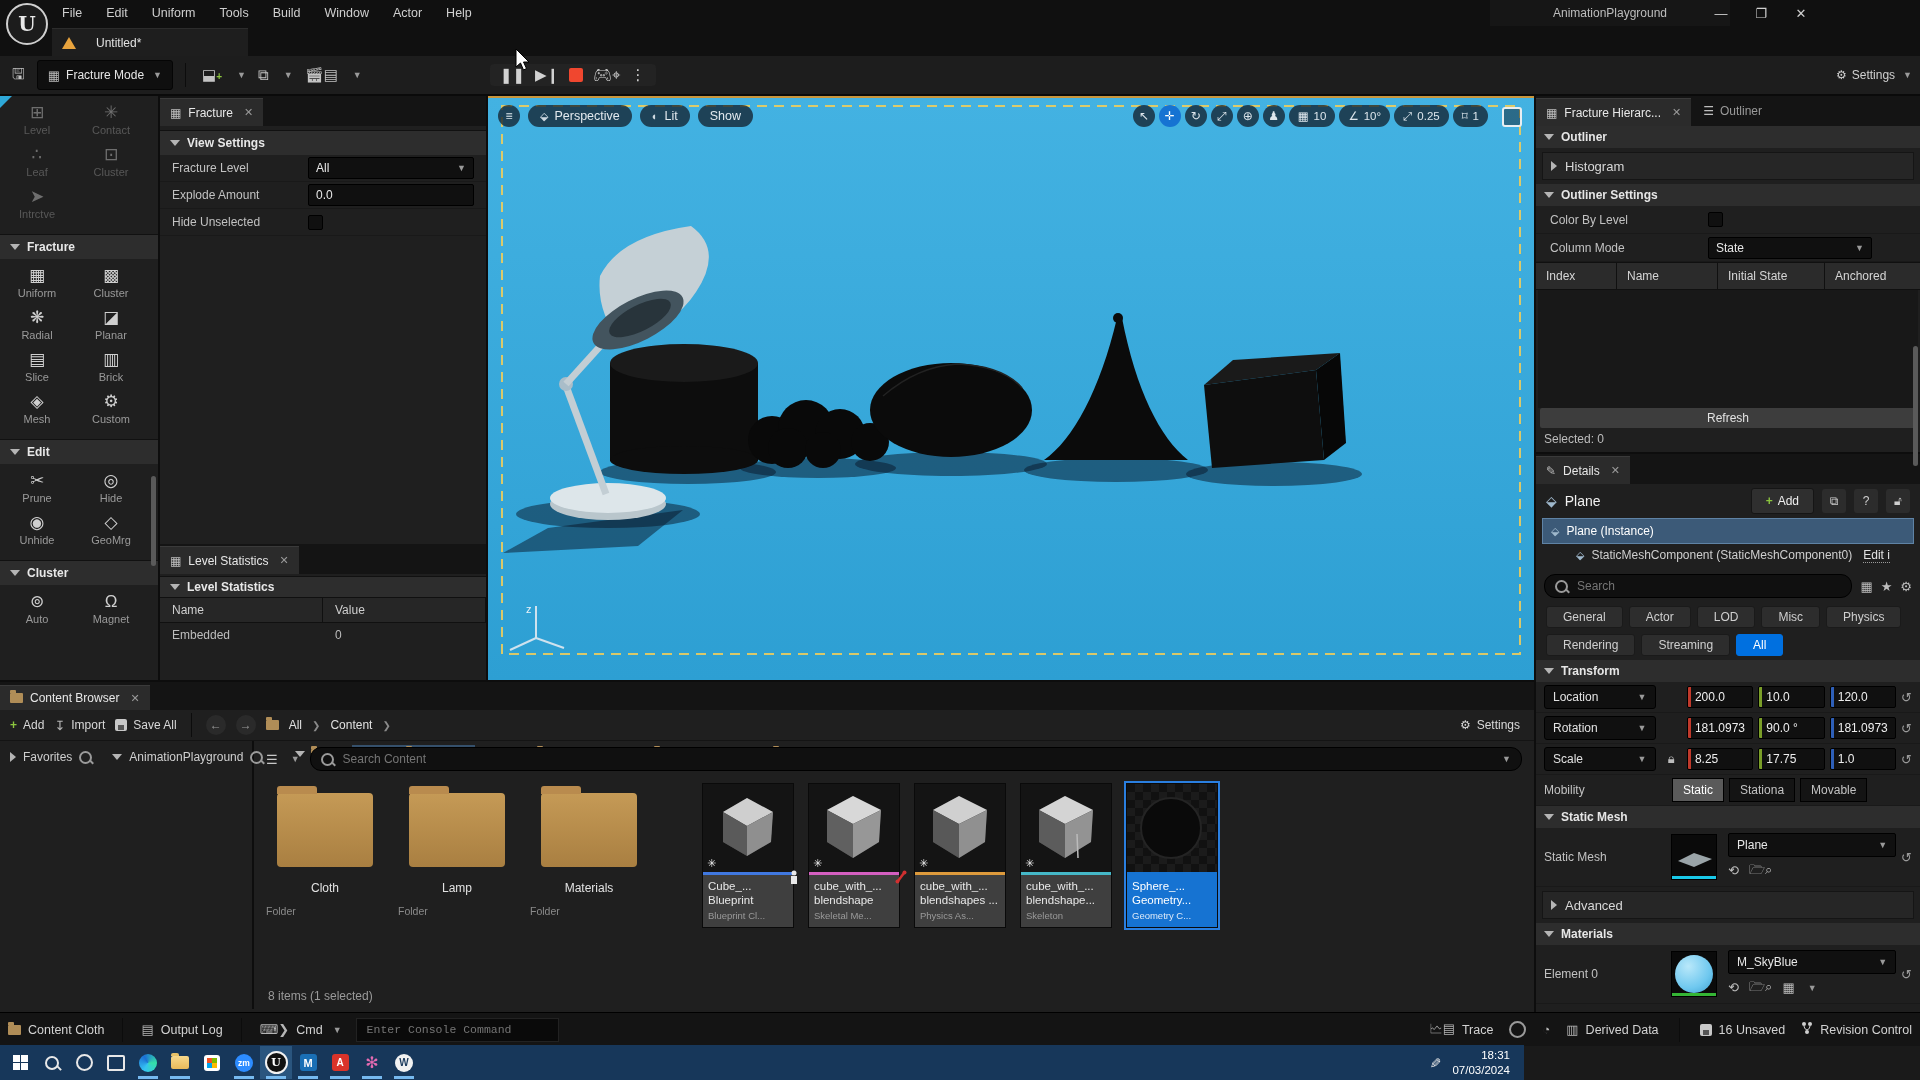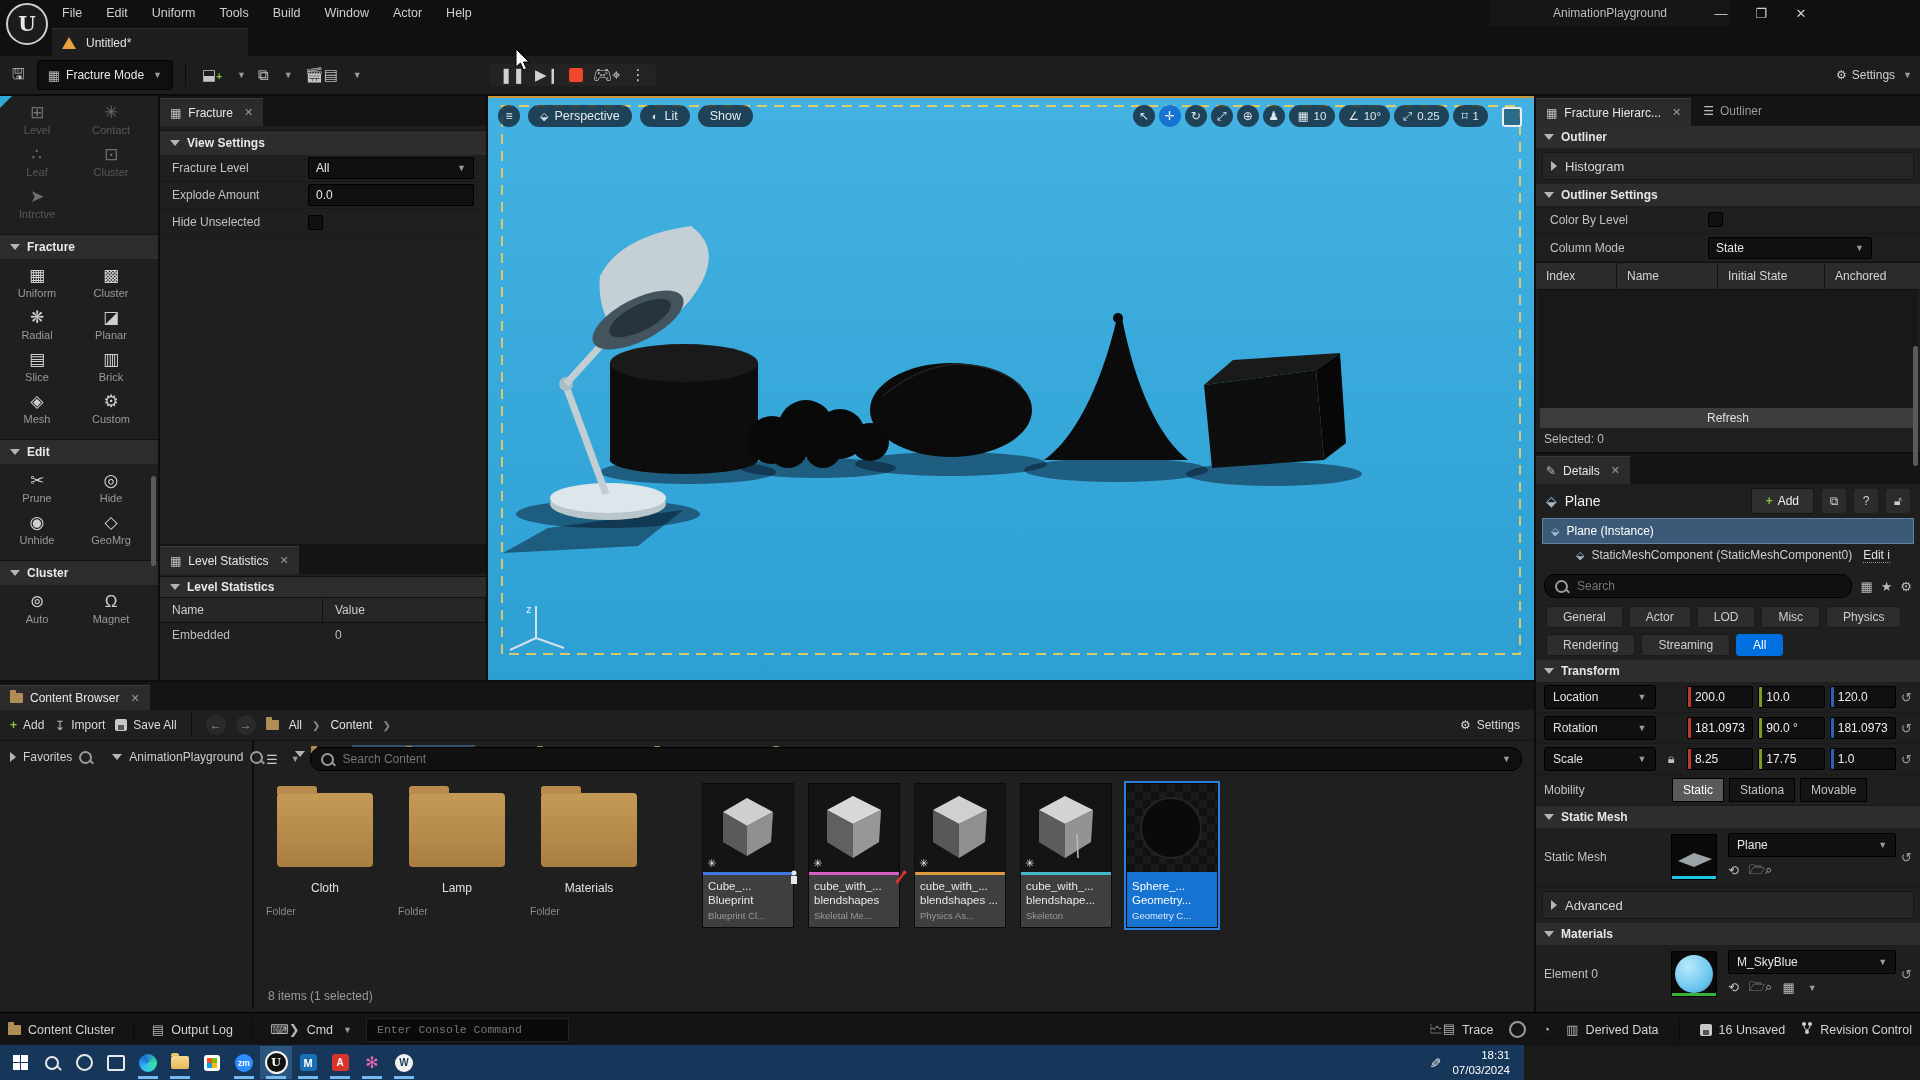--- a/index.html
+++ b/index.html
@@ -13,21 +13,21 @@
   #titlebar{left:0;top:0;width:1920px;height:26px;background:#101010;display:flex;align-items:center}
   #ue-logo{position:absolute;left:6px;top:3px;width:38px;height:38px;border-radius:50%;
            background:#1c1c1c;border:2px solid #cfcfcf;z-index:5;display:flex;align-items:center;justify-content:center;
            color:#e8e8e8;font-weight:bold;font-size:20px;font-family:"DejaVu Serif",serif}
   #menus{margin-left:52px;display:flex;gap:4px}
   .menu{padding:4px 10px;color:#cfcfcf;font-size:12.5px}
   #win-title{position:absolute;left:1490px;top:0;width:240px;height:26px;display:flex;align-items:center;justify-content:center;color:#bdbdbd;font-size:12px;background:#161616}
   #win-btns{position:absolute;right:106px;top:0;height:26px;display:flex;gap:14px;align-items:center;color:#cfcfcf;font-size:13px}
   .winbtn{width:26px;text-align:center}
   #tabstrip{left:0;top:26px;width:1920px;height:30px;background:#101010;display:flex;align-items:flex-end}
-  #doc-tab{margin-left:52px;width:176px;height:27px;background:#1e1e1e;border-top:1px solid #2c2c2c;display:flex;align-items:center;gap:10px;padding:0 10px;color:#e3e3e3}
+  #doc-tab{margin-left:52px;width:176px;height:27px;background:#1e1e1e;border-top:1px solid #2c2c2c;display:flex;align-items:center;gap:20px;padding:0 10px;color:#e3e3e3}
   .warn-tri{width:0;height:0;border-left:7px solid transparent;border-right:7px solid transparent;border-bottom:12px solid #e8a33d}
   #toolbar{left:0;top:56px;width:1920px;height:40px;background:#1d1d1d;border-bottom:2px solid #0a0a0a;display:flex;align-items:center;gap:8px;padding:0 8px;box-sizing:border-box}
   .tb-sep{width:1px;height:24px;background:#0c0c0c;margin:0 4px}
   .icon-btn{color:#c3c3c3;font-size:15px;padding:2px 4px}
   .caret{font-size:9px;color:#9a9a9a;margin-left:3px}
   #mode-btn{background:#0f0f0f;border:1px solid #050505;border-radius:3px;height:28px;display:flex;align-items:center;gap:6px;padding:0 10px;color:#e6e6e6}
   .mode-ic{color:#b9b9b9;font-size:13px}
   #play-group{display:flex;align-items:center;gap:10px;margin-left:120px;background:#232323;border-radius:4px;padding:2px 10px}
   .play-ic{font-size:15px;color:#d2d2d2}
   #stop-btn{width:14px;height:14px;background:#f0472f;border-radius:2px}
@@ -864,21 +864,21 @@
                 <svg width="13" height="14">
                   <path d="M3 11 L9 3" stroke="#d03030" stroke-width="2.5"></path>
                   <circle cx="9.5" cy="2.5" r="2" fill="#d03030"></circle>
                   <circle cx="2.5" cy="11.5" r="2" fill="#d03030"></circle>
                 </svg>
               </span>
           </div>
           <div class="ustripe" style="background:#d45fc0"></div>
           <div class="alabel">
             <div>cube_with_...</div>
-            <div>blendshapes</div>
+            <div>blendshape</div>
             <div class="atype">Skeletal Me...</div>
           </div>
         </div>
         <div class="acell">
           <div class="athumb">
             <svg width="88" height="88" viewBox="0 0 88 88">
                 <polygon points="44,12 72,26 70,58 44,74 18,58 18,26" fill="#3a3a3a"></polygon>
                 <polygon points="44,12 72,26 44,40 18,26" fill="#d0d0d0"></polygon>
                 <polygon points="44,40 72,26 70,58 44,74" fill="#909090"></polygon>
                 <polygon points="18,26 44,40 44,74 18,58" fill="#585858"></polygon>
@@ -926,21 +926,21 @@
         </div>
       </div>
       <div id="cb-footer">8 items (1 selected)</div>
     </div>
   </div>
 </div>
 
 <div class="abs" id="statusbar">
   <div class="sb-item">
     <span class="fold-ic"></span>
-    <span>Content Cluster</span>
+    <span>Content Cloth</span>
   </div>
   <div class="tb-sep"></div>
   <div class="sb-item">
     <span class="sb-ic">▤</span>
     <span>Output Log</span>
   </div>
   <div class="tb-sep"></div>
   <div class="sb-item">
     <span class="sb-ic">⌨︎❯</span>
     <span>Cmd</span>

